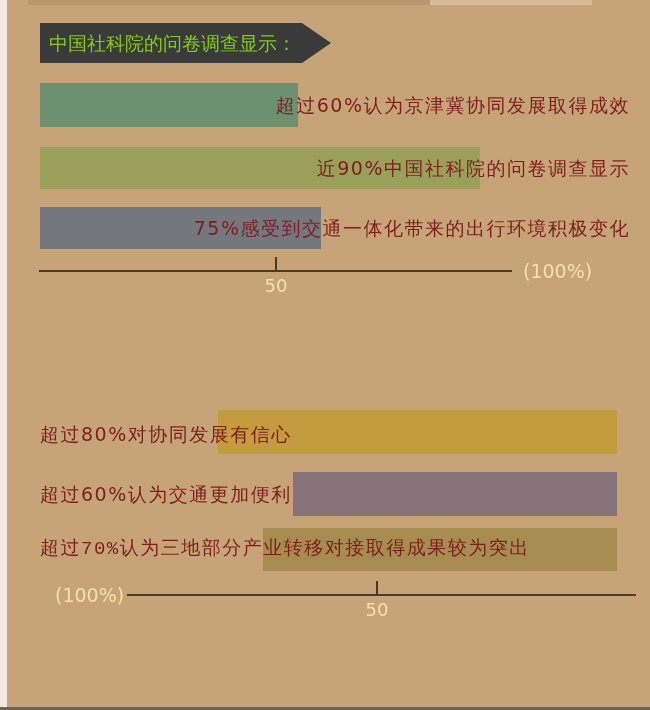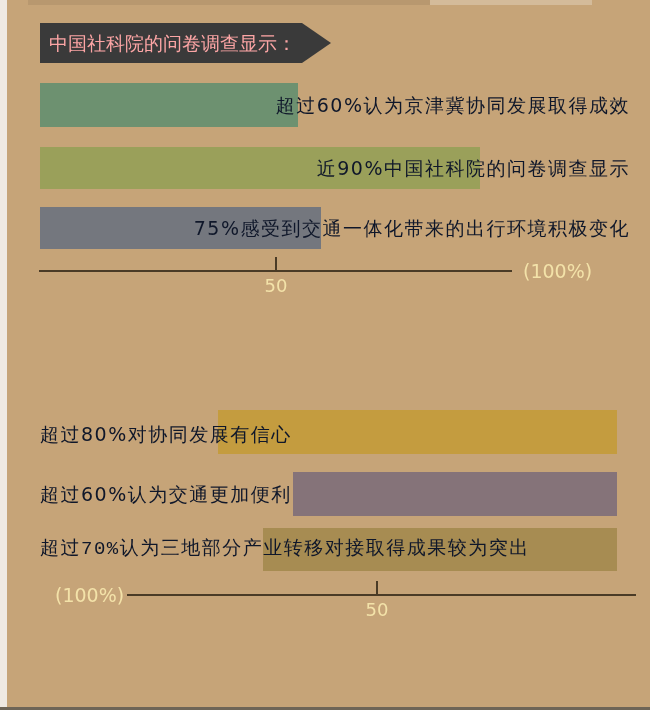--- a/index.html
+++ b/index.html
@@ -12,21 +12,21 @@
     font-family: "DejaVu Sans", sans-serif;
   }
   
   .edge-left   { position:absolute; left:0; top:0; width:7px; height:707px; background:#efe9e2; }
   .edge-bottom { position:absolute; left:0; top:707px; width:650px; height:3px; background:#6e6557; }
   .edge-top-dark  { position:absolute; left:28px;  top:0; width:402px; height:5px; background:rgba(0,0,0,0.07); }
   .edge-top-light { position:absolute; left:430px; top:0; width:162px; height:5px; background:rgba(255,255,255,0.25); }
 
   
   .banner {
-    position:absolute; height:40px; background:#3a3a3a; color:#fca5a5;
+    position:absolute; height:40px; background:#3a3a3a; color:#84cc16;
     font-size:19px; line-height:40px; padding-left:9px; white-space:nowrap;
   }
   .banner::after {
     content:""; position:absolute; left:100%; top:0;
     border-top:20px solid transparent; border-bottom:20px solid transparent;
     border-left:29px solid #3a3a3a;
   }
   #banner1 { left:40px; top:23px;  width:253px; }
   #banner2 { left:38px; top:328px; width:310px; }
 
@@ -34,21 +34,21 @@
   .bar { position:absolute; height:44px; }
   #bar1 { left:40px; top:83px; }
   #bar2 { left:40px; top:147px; height:42px; }
   #bar3 { left:40px; top:207px; height:42px; }
   #bar4 { right:33px; top:410px; }
   #bar5 { right:33px; top:472px; }
   #bar6 { right:33px; top:528px; height:43px; }
 
   
   .bar-label {
-    position:absolute; left:40px; right:20px; color:#0f172a;
+    position:absolute; left:40px; right:20px; color:#7f1d1d;
     font-size:19px; letter-spacing:1.5px; white-space:nowrap;
   }
   .bar-label.align-r { text-align:right; }
   .bar-label.align-l { text-align:left; }
   #label1 { top:83px;  line-height:44px; }
   #label2 { top:147px; line-height:42px; }
   #label3 { top:207px; line-height:42px; }
   #label4 { top:412px; line-height:44px; }
   #label5 { top:472px; line-height:44px; }
   #label6 { top:528px; line-height:43px;font-family:Liberation Mono, monospace; }

